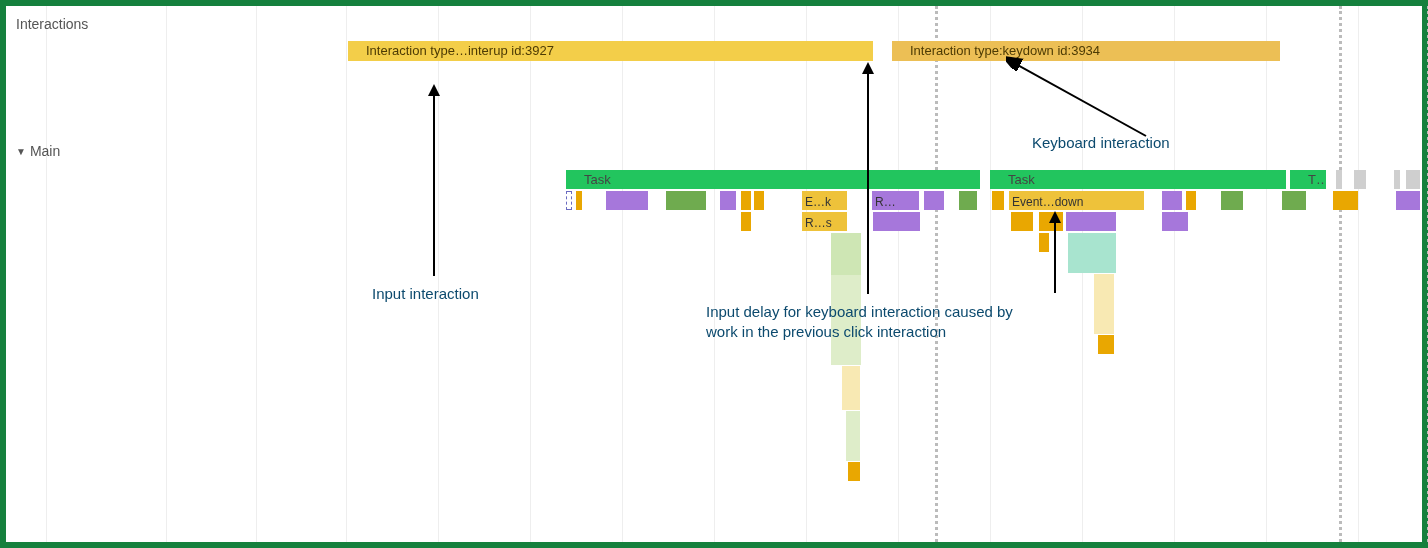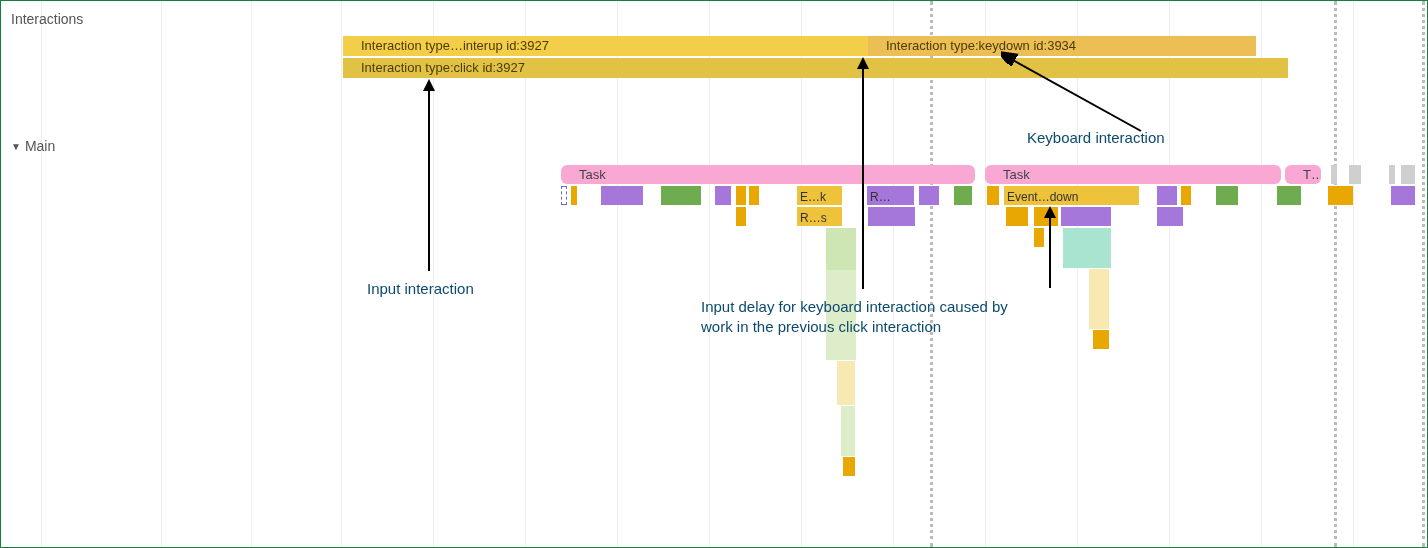--- a/index.html
+++ b/index.html
@@ -8,21 +8,21 @@
     font-family: -apple-system, BlinkMacSystemFont, "Segoe UI", Helvetica, Arial, sans-serif;
     background: #fff;
     width: 1428px;
     height: 548px;
     position: relative;
     overflow: hidden;
   }
   .container {
     position: absolute;
     left: 0; top: 0; right: 0; bottom: 0;
-    border: 1px solid #15803d;
+    border: 6px solid #15803d;
   }
   .gridlines {
     position: absolute;
     left: 40px;
     right: 0;
     top: 0;
     bottom: 0;
     pointer-events: none;
   }
   .gridline {
@@ -57,22 +57,22 @@
     font-size: 13px;
     line-height: 20px;
     padding: 0 18px;
     white-space: nowrap;
     overflow: hidden;
     text-overflow: clip;
     color: #333;
   }
   .bar-yellow-light { background: #f3ce49; color: #4d3b04; }
   .bar-yellow-dark  { background: #e2c245; color: #4d3b04; }
-  .bar-orange-light { background: #ecbf55; color: #4d3b04; }
-  .bar-grey { background: #f9a8d4; color: #444; border-radius: 6px; }
+  .bar-orange-light { background: #ecbf55; color: #4d3b04; margin-left: 19px; }
+  .bar-grey { background: #22c55e; color: #444; }
   
   .flame {
     position: absolute;
     height: 19px;
   }
   .flame.label {
     font-size: 12px;
     color: #333;
     padding: 2px 3px;
     line-height: 19px;
@@ -150,21 +150,20 @@
   </div>
   <div class="track-label" style="top:137px">
     <span class="expander">▼</span>
     <span>Main</span>
   </div>
 
   <div class="bar bar-yellow-light" style="left:342px; top:35px; width:525px">Interaction type…interup id:3927</div>
 
   <div class="bar bar-orange-light" style="left:867px; top:35px; width:388px">Interaction type:keydown id:3934</div>
 
-  <div class="bar bar-yellow-dark" style="left:342px; top:57px; width:945px">Interaction type:click id:3927</div>
 
   <div class="bar bar-grey" style="left:560px; top:164px; width:414px; height:19px">Task</div>
   <div class="bar bar-grey" style="left:984px; top:164px; width:296px; height:19px">Task</div>
   <div class="bar bar-grey" style="left:1284px; top:164px; width:34px; height:19px">T…</div>
   <div class="flame c-grey" style="left:1330px; top:164px; width:6px"></div>
   <div class="flame c-grey" style="left:1348px; top:164px; width:12px"></div>
   <div class="flame c-grey" style="left:1388px; top:164px; width:6px"></div>
   <div class="flame c-grey" style="left:1400px; top:164px; width:14px"></div>
 
   <div class="flame c-dash" style="left:560px; top:185px; width:6px"></div>

